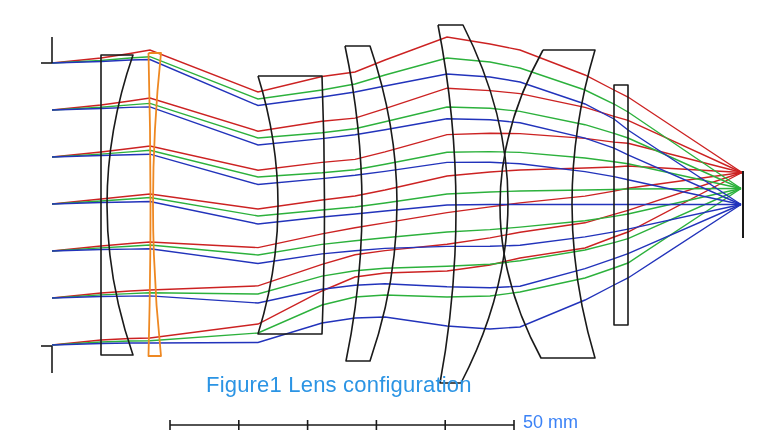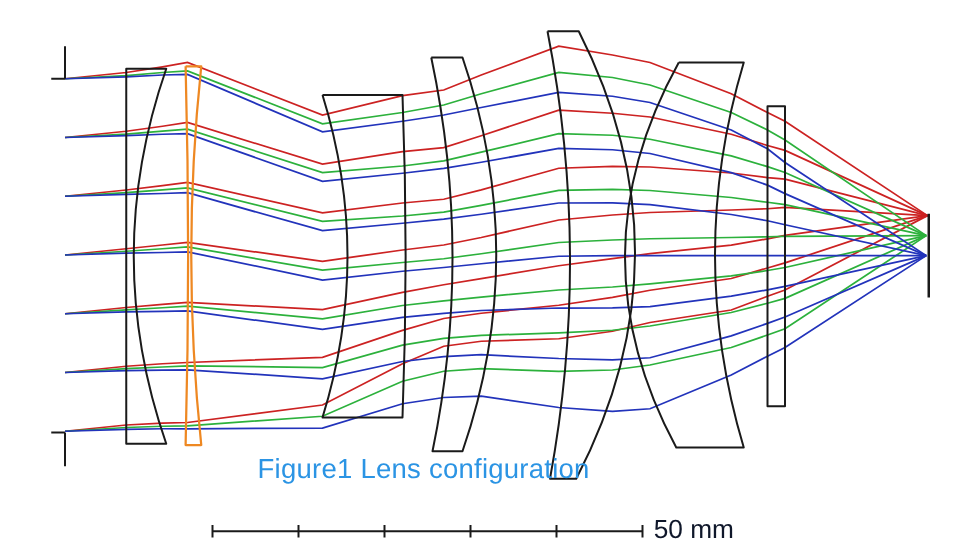--- a/index.html
+++ b/index.html
@@ -1,20 +1,20 @@
 <!DOCTYPE html>
 <html><head>
 <meta charset="utf-8">
 <style>
   html,body{margin:0;padding:0;background:#ffffff;}
   body{width:768px;height:436px;position:relative;overflow:hidden;
        font-family:"Liberation Sans", sans-serif;}
   #stage{position:absolute;left:0;top:0;width:768px;height:436px;}
-  #caption{position:absolute;left:206px;top:362px;font-size:22px;letter-spacing:0.2px;}
-  #scale-label{position:absolute;left:523px;top:412px;font-size:21px;color:#0f172a;}
+  #caption{position:absolute;left:206px;top:372px;font-size:22px;letter-spacing:0.2px;}
+  #scale-label{position:absolute;left:523px;top:412px;font-size:18px;color:#3b82f6;}
 </style>
 </head>
 <body>
 
 <svg id="stage" viewBox="0 0 768 436" xmlns="http://www.w3.org/2000/svg">
   <g id="g-rays">
       <polyline points="52,63.0 101,58.0 130,53.5 150,50.0 258,92.0 322,76.5 355,72.0 385,60.0 447,37.0 490,44.0 520,50.0 585,75.0 614,90.0 628,97.0 742,172.5" fill="none" stroke="#CC2222" stroke-width="1.4"></polyline>
       <polyline points="52,110.0 101,105.0 130,101.0 150,98.0 258,131.2 322,121.3 355,118.1 385,108.6 447,88.2 490,90.6 520,93.6 585,107.4 614,116.4 628,120.3 742,172.5" fill="none" stroke="#CC2222" stroke-width="1.4"></polyline>
       <polyline points="52,157.0 101,152.0 130,148.5 150,146.0 258,170.2 322,162.4 355,159.4 385,151.9 447,134.6 490,133.2 520,133.6 585,138.4 614,142.1 628,143.3 742,172.5" fill="none" stroke="#CC2222" stroke-width="1.4"></polyline>
       <polyline points="52,204.0 101,199.0 130,196.0 150,194.0 258,209.0 322,200.0 355,196.0 385,190.0 447,176.0 490,172.0 520,170.0 585,168.0 614,167.0 628,166.0 742,172.5" fill="none" stroke="#CC2222" stroke-width="1.4"></polyline>

